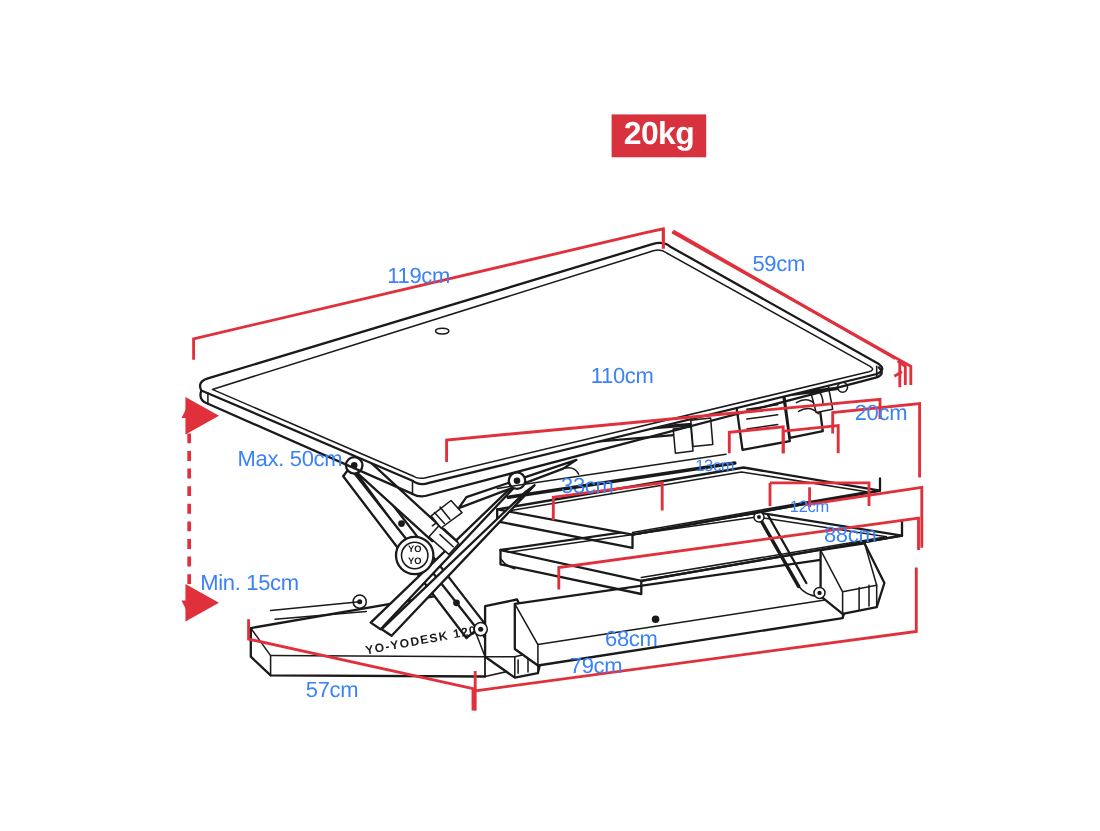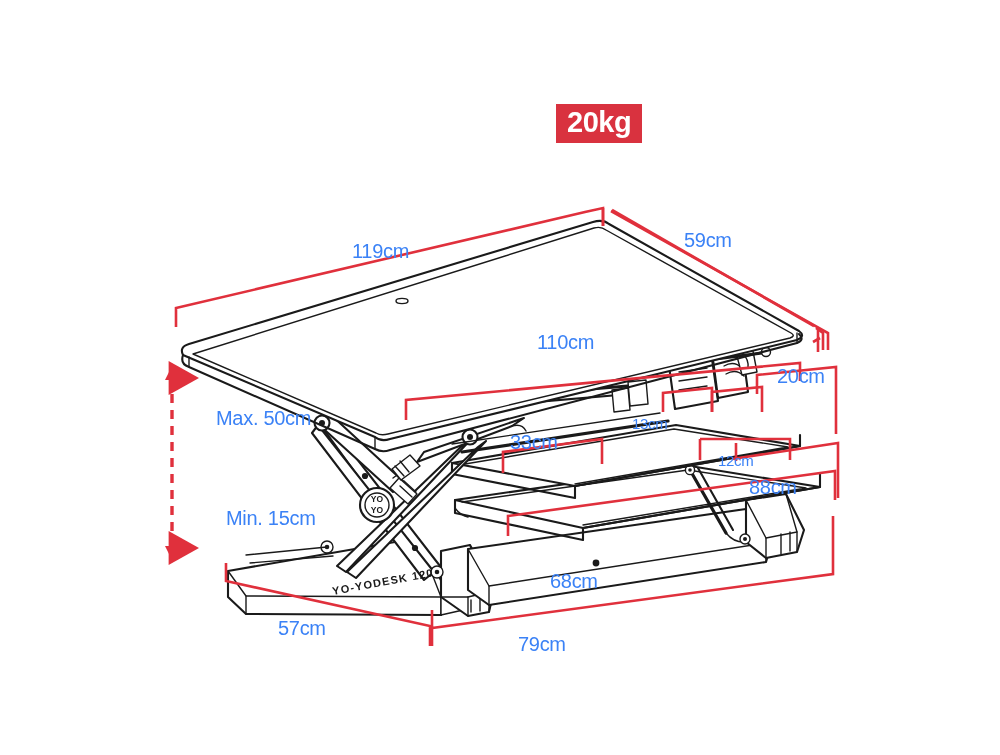--- a/index.html
+++ b/index.html
@@ -43,24 +43,24 @@
   
   .d-119{left:352px;top:241px;}
   .d-59 {left:684px;top:230px;}
   .d-110{left:537px;top:332px;}
   .d-20 {left:777px;top:366px;}
   .d-13 {left:632px;top:416px;}
   .d-12 {left:718px;top:418px;margin-top:35px;}
   .d-33 {left:510px;top:432px;}
   .d-88 {left:749px;top:477px;}
   .d-max{left:183px;top:408px;margin-left:33px;}
-  .d-min{left:182px;top:508px;margin-left:44px;}
+  .d-min{left:182px;top:520px;}
   .d-57 {left:278px;top:618px;}
   .d-68 {left:550px;top:571px;text-align:center;}
-  .d-79 {left:518px;top:634px;}
+  .d-79 {left:518px;top:596px;}
 </style>
 </head>
 <body>
 
 <div id="stage">
 
   <svg id="diagram" viewBox="0 0 1000 755">
     <defs>
       <style>
         .ln   { fill:none; stroke:#1a1a1a; stroke-width:2.1; stroke-linecap:round; stroke-linejoin:round; }

